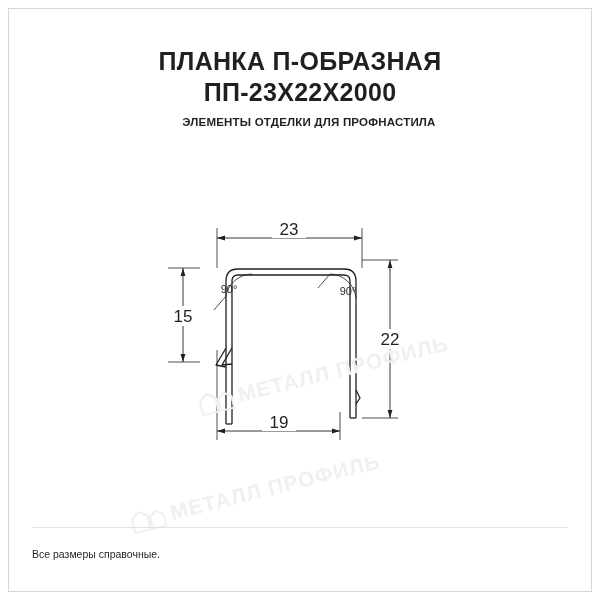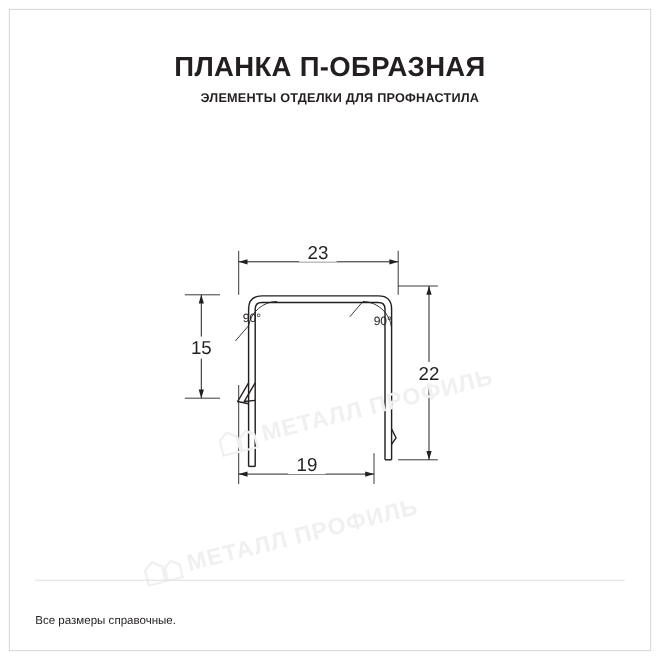--- a/index.html
+++ b/index.html
@@ -84,21 +84,21 @@
   .wm-logo {
     display: inline-block;
     width: 34px;
     height: 22px;
     vertical-align: middle;
     margin-right: 6px;
   }
   .footer {
     position: absolute;
     left: 32px;
-    bottom: 26px;
+    bottom: 36px;
     width: 540px;
     font-size: 10.5px;
     line-height: 19px;
     color: #231f20;
   }
   .footer-sep {
     position: absolute;
     left: 32px;
     bottom: 72px;
     width: 536px;
@@ -110,20 +110,21 @@
 </style>
 </head>
 <body>
 
 <div class="page">
 
   <div class="frame"></div>
 
   <div class="titleblock">
     <div class="title-line1">ПЛАНКА П-ОБРАЗНАЯ</div>
+    <div class="title-line2">ПП-23Х22Х2000</div>
     <div class="subtitle">ЭЛЕМЕНТЫ ОТДЕЛКИ ДЛЯ ПРОФНАСТИЛА</div>
   </div>
 
   <div class="drawing">
 
     <div class="watermark wm1">
       <span class="wm-logo">
         <svg viewBox="0 0 34 22" width="34" height="22" aria-hidden="true">
           <path d="M1 21 L1 7 L9 1 L17 7 L17 21 Z" fill="none" stroke="#f0f0f0" stroke-width="2.2"></path>
           <path d="M19 21 L19 9 L26 4 L33 9 L33 21 Z" fill="none" stroke="#f0f0f0" stroke-width="2.2"></path>

